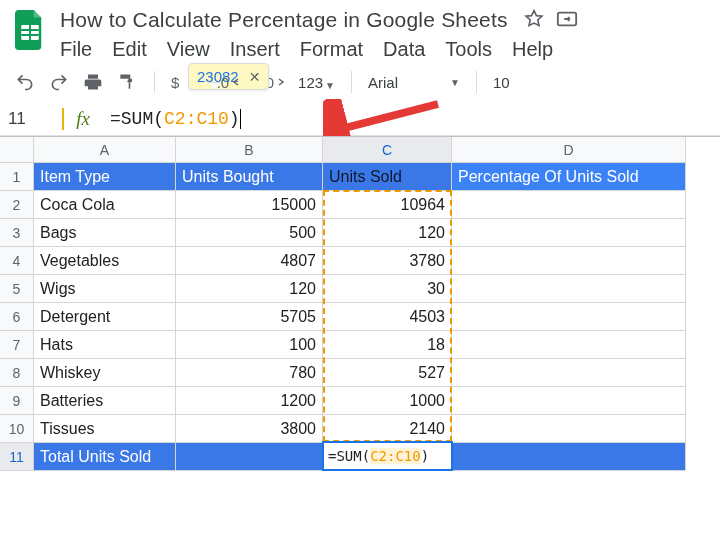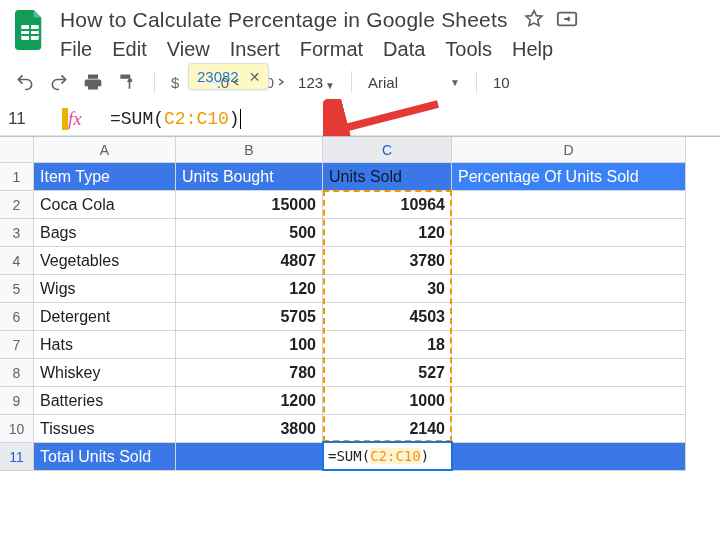--- a/index.html
+++ b/index.html
@@ -64,22 +64,22 @@
   .tb-font { color: #3c4043; }
   .tb-fontsz { color: #3c4043; }
   .namebox-row {
     display: flex; align-items: center; padding: 2px 0 2px 0px; border-bottom: 1px solid #e0e0e0;
     font-size: 17px;
   }
   .namebox {
     width: 62px; padding: 4px 8px; color: #3c4043; font-size: 17px;
   }
   .fx-icon {
-    width: 40px; text-align: left; font-style: italic; color: #ec4899; font-size: 19px; font-family: Georgia, serif;
-    border-left: 6px solid #eab308;
+    width: 40px; text-align: center; font-style: italic; color: #4d7c0f; font-size: 19px; font-family: Georgia, serif;
+    border-left: 2px solid #eab308;
   }
   .formulabar {
     flex: 1; padding: 4px 8px; font-size: 18px; font-family: "Courier New", monospace;
     position: relative;
     display: flex; align-items: center;
   }
   .formulabar .fn { color: #202124; }
   .formulabar .paren { color: #202124; }
   .formulabar .range { color: #f29900; }
   .cursor {
@@ -104,21 +104,21 @@
   }
   .hdr {
     background: #f8f9fa; color: #5f6368; justify-content: center; font-size: 14px; height: 26px;
   }
   .rowhdr {
     background: #f8f9fa; color: #5f6368; justify-content: center; font-size: 14px;
   }
   .rowhdr.active , .hdr.active { background: #e8eaed; color: #1967d2; }
   .cell { padding: 0 6px; }
   .cell.text { justify-content: flex-start; }
-  .cell.num  { justify-content: flex-end; font-weight: bold; }
+  .cell.num  { justify-content: flex-end; }
   
   .range-marquee {
     position: absolute;
     border: 2px dashed #f29900;
     pointer-events: none;
   }
   .active-cell {
     position: absolute;
     border: 2px solid #1a73e8;
     background: #fff;

